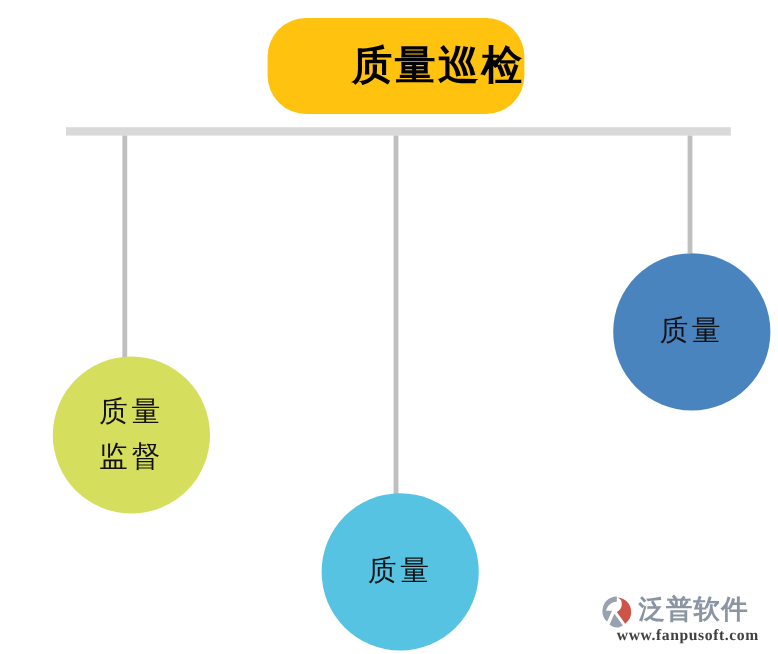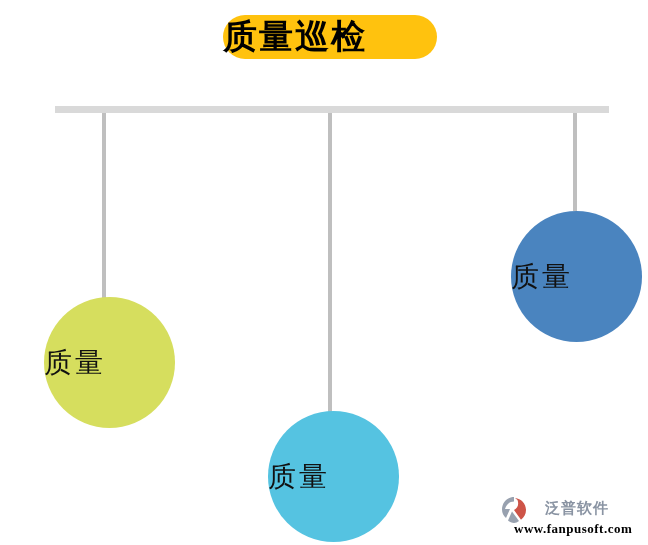--- a/index.html
+++ b/index.html
@@ -2,81 +2,82 @@
 <html><head>
 <meta charset="utf-8">
 <style>
   html,body{margin:0;padding:0;background:#ffffff;}
   .stage{
     position:relative;width:648px;height:545px;background:#ffffff;overflow:hidden;
     font-family:"Liberation Sans",sans-serif;
   }
   
   .pill{
-    position:absolute;left:223px;top:15px;width:214px;height:44px;
+    position:absolute;left:223px;top:15px;width:214px;height:80px;
     border-radius:32px;background:#FFC20E;
-    display:flex;align-items:center;justify-content:flex-start;
+    display:flex;align-items:center;justify-content:flex-end;
   }
   .pill span{
     font-family:"Liberation Sans",sans-serif;
     font-weight:bold;font-size:34px;letter-spacing:2px;color:#000000;
   }
   
   .hline{
     position:absolute;left:55px;top:106px;width:554px;height:7px;background:#D9D9D9;
   }
   .vline{position:absolute;width:4px;background:#BFBFBF;top:113px;}
   .v-left{left:102px;height:186px;}
   .v-mid{left:328px;height:299px;}
   .v-right{left:573px;height:98px;}
   
   .circle{
     position:absolute;width:131px;height:131px;border-radius:50%;
-    display:flex;flex-direction:column;align-items:flex-start;justify-content:center;
+    display:flex;flex-direction:column;align-items:center;justify-content:center;
     font-family:"Liberation Serif",serif;
-    font-size:28px;line-height:37px;color:#111111;letter-spacing:3px;
+    font-size:24px;line-height:37px;color:#111111;letter-spacing:3px;
     text-align:center;
   }
   .c-supervision{left:44px;top:297px;}
   .c-control{left:268px;top:411px;}
   .c-analysis{left:511px;top:211px;}
   
   .watermark{
     position:absolute;right:6px;bottom:8px;width:142px;height:42px;
   }
   .wm-icon{position:absolute;left:0;top:1px;width:28px;height:28px;}
   .wm-brand{
-    position:absolute;left:45px;top:0;
+    position:absolute;left:32px;top:0;
     font-family:"Liberation Sans",sans-serif;
-    font-weight:bold;font-size:15px;line-height:26px;color:#8A94A3;letter-spacing:1px;
+    font-weight:bold;font-size:22px;line-height:26px;color:#8A94A3;letter-spacing:1px;
     white-space:nowrap;
   }
   .wm-url{
     position:absolute;left:14px;top:26px;
     font-family:"Liberation Serif",serif;
-    font-weight:bold;font-size:13px;color:#000000;letter-spacing:0.5px;
+    font-weight:bold;font-size:13px;color:#404040;letter-spacing:0.5px;
     white-space:nowrap;
   }
 </style>
 </head>
 <body>
 
 <div class="stage">
 
   <div class="pill">
     <span>质量巡检</span>
   </div>
 
   <div class="hline"></div>
   <div class="vline v-left"></div>
   <div class="vline v-mid"></div>
   <div class="vline v-right"></div>
 
   <div class="circle c-supervision" style="background: rgb(214, 222, 94);">
     <div>质量</div>
+    <div>监督</div>
   </div>
 
   <div class="circle c-control" style="background: rgb(85, 195, 225);">
     <div>质量</div>
   </div>
 
   <div class="circle c-analysis" style="background: rgb(74, 132, 191);">
     <div>质量</div>
   </div>
 

